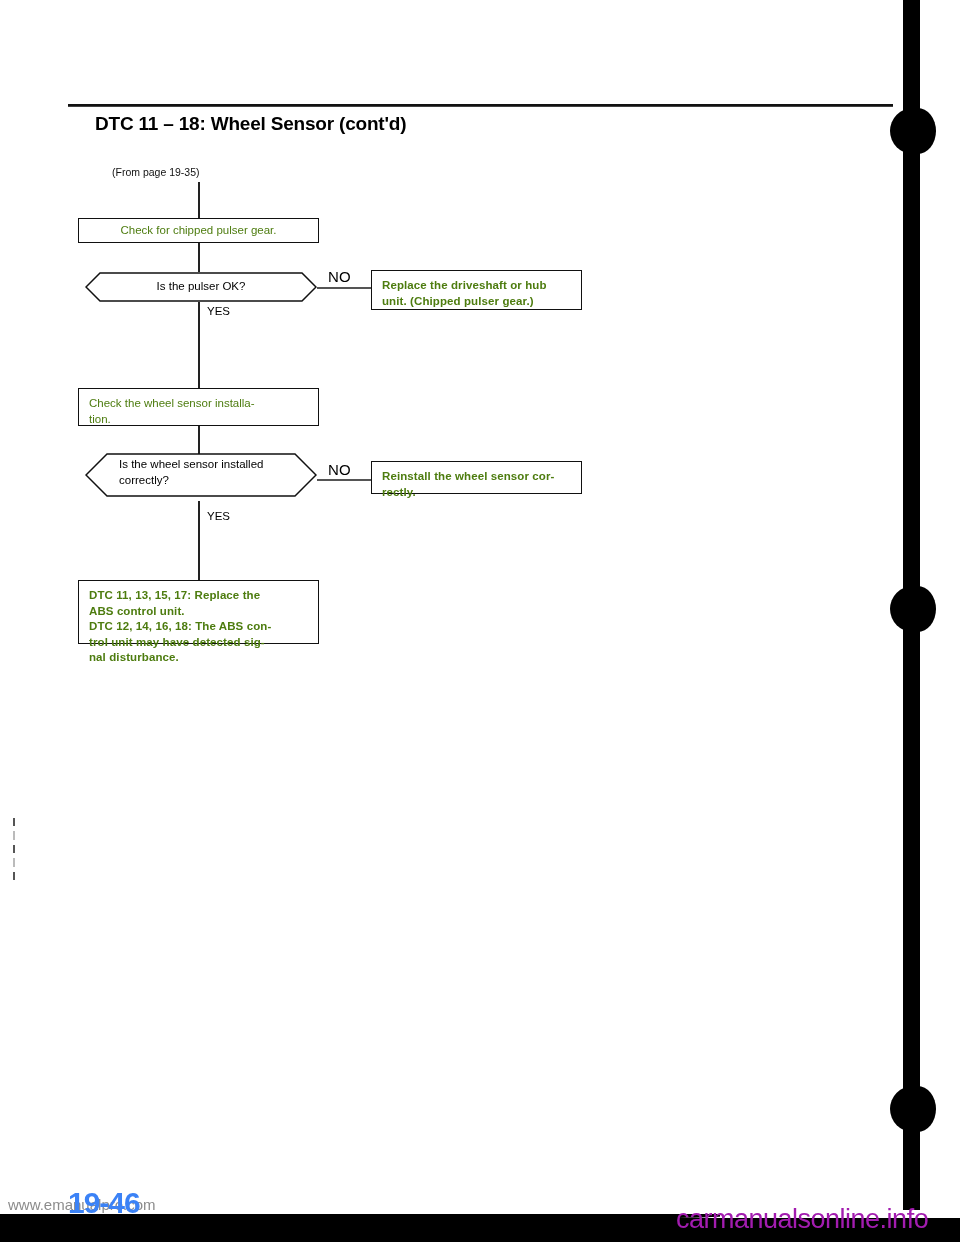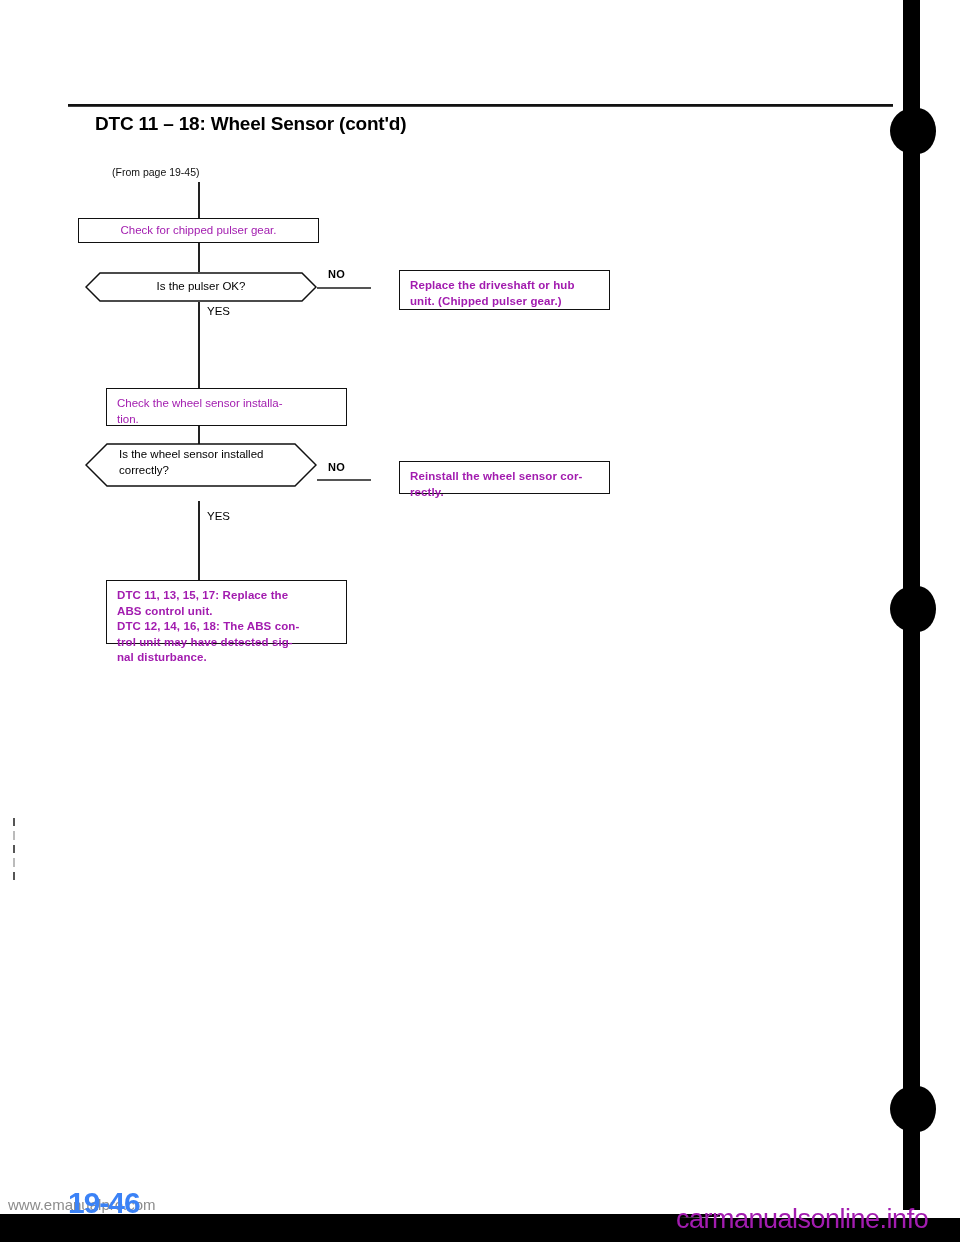--- a/index.html
+++ b/index.html
@@ -59,33 +59,33 @@
     color: #111;
     white-space: nowrap;
   }
   .proc-box {
     position: absolute;
     box-sizing: border-box;
     border: 1.5px solid #111;
     background: #fff;
     display: flex;
     align-items: center;
-    color: #a21caf;
+    color: #4d7c0f;
   }
   .proc-box .txt {
     display: block;
     width: 100%;
     padding: 0 10px;
     font-size: 11.5px;
     line-height: 1.35;
     white-space: pre-line;
   }
   .proc-box.centered .txt { text-align: center; }
   .proc-box.bold .txt { font-weight: bold; letter-spacing: .1px; }
-  .proc-box.topalign { align-items: flex-start; padding-top: 7px; margin-left: 28px; }
+  .proc-box.topalign { align-items: flex-start; padding-top: 7px; }
 
   
   .decision {
     position: absolute;
   }
   .decision svg {
     position: absolute;
     left: 0; top: 0;
     display: block;
   }
@@ -109,22 +109,22 @@
     width: 1.6px;
     background: #222;
   }
   .hline {
     position: absolute;
     height: 1.6px;
     background: #555;
   }
   .branch-label {
     position: absolute;
-    font-size: 11px;
-    font-weight: bold;
+    font-size: 15px;
+    font-weight: normal;
     color: #000;
     letter-spacing: .2px;
   }
   .branch-label.thin { font-weight: normal; font-size: 11.5px; letter-spacing: 0; }
 
   
   .binding {
     position: absolute;
     top: -6px;
     left: 903px;
@@ -200,21 +200,21 @@
   }
 </style>
 </head>
 <body>
 
 <div id="page">
 
   <div class="title-rule"></div>
   <div class="section-title">DTC 11 – 18: Wheel Sensor (cont'd)</div>
 
-  <div class="from-label" style="left:112px; top:166px;">(From page 19-45)</div>
+  <div class="from-label" style="left:112px; top:166px;">(From page 19-35)</div>
   <div class="vline" style="left:198px; top:182px; height:36px;"></div>
 
   <div class="proc-box centered" style="left:78px; top:218px; width:241px; height:25px;">
     <span class="txt">Check for chipped pulser gear.</span>
   </div>
 
   <div class="vline" style="left:198px; top:243px; height:29px;"></div>
 
   <div class="decision dcenter" style="left:85px; top:272px; width:232px; height:30px;">
     <svg width="232" height="30" viewBox="0 0 232 30" aria-hidden="true">
@@ -234,21 +234,21 @@
   <div class="vline" style="left:198px; top:302px; height:86px;"></div>
   <div class="branch-label thin" style="left:207px; top:305px;">YES</div>
 
   <div class="proc-box topalign" style="left:78px; top:388px; width:241px; height:38px;">
     <span class="txt">Check the wheel sensor installa-
 tion.</span>
   </div>
 
   <div class="vline" style="left:198px; top:426px; height:31px;"></div>
 
-  <div class="decision" style="left:85px; top:443px; width:232px; height:40px;">
+  <div class="decision" style="left:85px; top:453px; width:232px; height:40px;">
     <svg width="232" height="44" viewBox="0 0 232 44" aria-hidden="true">
       <polygon points="22,1 210,1 231,22 210,43 22,43 1,22" fill="#ffffff" stroke="#111111" stroke-width="1.5"></polygon>
     </svg>
     <span class="dtxt">Is the wheel sensor installed
 correctly?</span>
   </div>
 
   <div class="hline" style="left:317px; top:479px; width:54px;"></div>
   <div class="branch-label" style="left:328px; top:461px;">NO</div>
 

